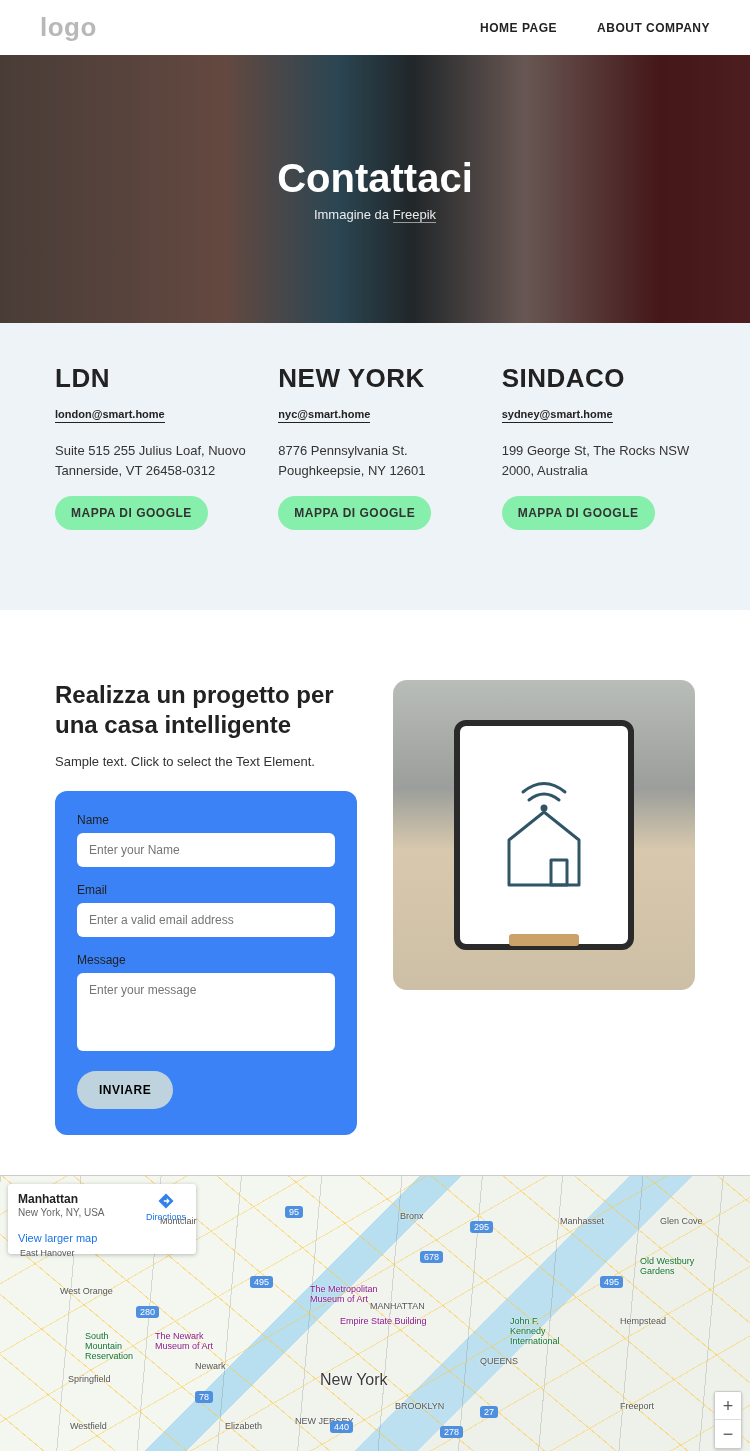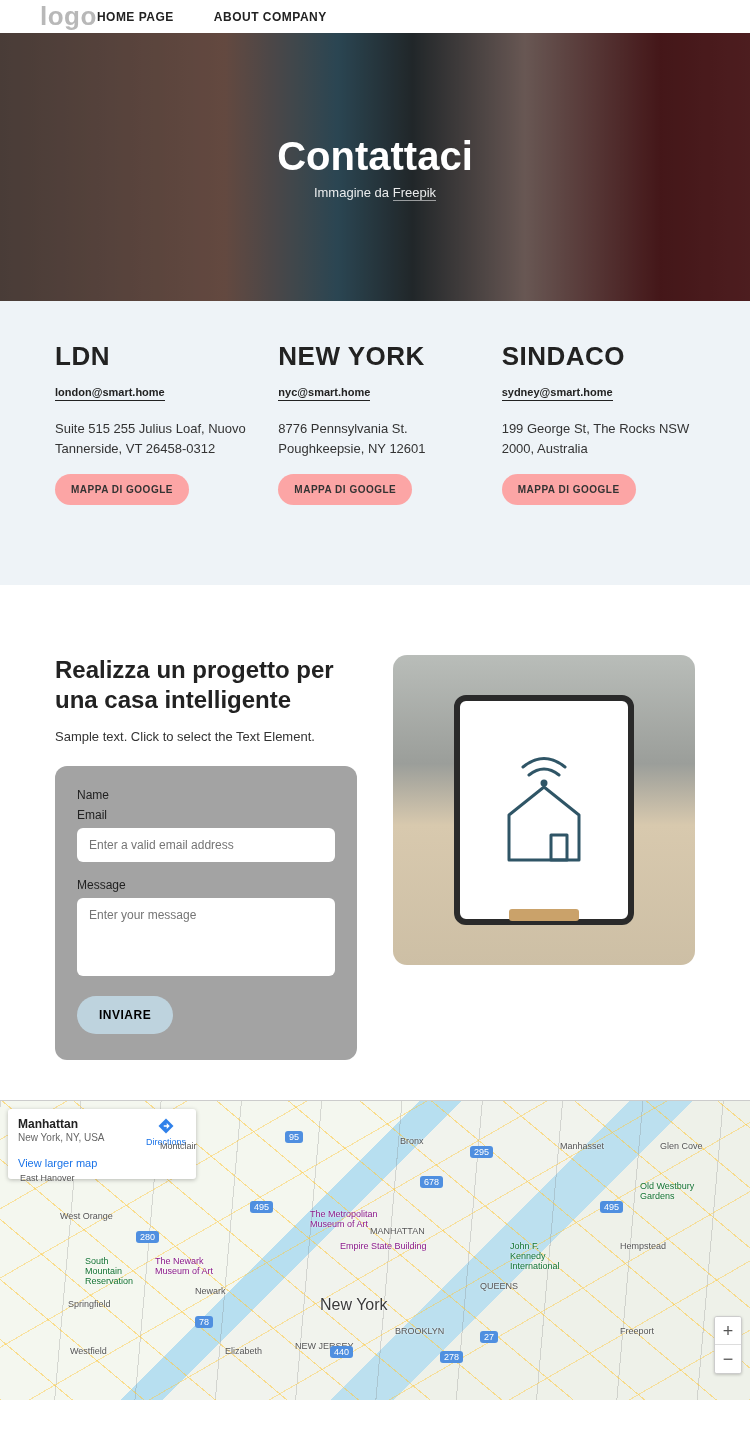--- a/index.html
+++ b/index.html
@@ -1,46 +1,46 @@
 <!DOCTYPE html>
 <html><head>
 <meta charset="utf-8">
 <style>
 * { box-sizing: border-box; margin: 0; padding: 0; }
 body { font-family: Arial, Helvetica, sans-serif; color: #222; }
 
 
-.header { display: flex; align-items: center; justify-content: flex-start; padding: 1px 40px; background: #fff; }
+.header { display: flex; align-items: center; justify-content: space-between; padding: 12px 40px; background: #fff; }
 .logo { color: #b8b8b8; font-size: 26px; font-weight: 700; letter-spacing: .5px; }
 .nav { display: flex; gap: 40px; }
 .nav a { font-size: 12px; font-weight: 700; letter-spacing: .5px; text-decoration: none; color: #222; }
 
 
 .hero { position: relative; height: 268px; overflow: hidden; display: flex; align-items: center; justify-content: center; background: #5a4b46; }
 .hero-bg { position: absolute; inset: 0; background: linear-gradient(90deg,#735f57 0%,#a07466 30%,#3f6f85 45%,#2f3a3f 55%,#a88d87 70%,#6b1f23 88%,#7a2a2e 100%); opacity: .9; }
 .hero-overlay { position: absolute; inset: 0; background: rgba(0,0,0,.35); }
 .hero-content { position: relative; text-align: center; color: #fff; }
 .hero-title { font-size: 40px; font-weight: 700; }
 .hero-sub { font-size: 13px; margin-top: 6px; opacity: .9; }
 .hero-sub .link { border-bottom: 1px solid rgba(255,255,255,.6); }
 
 
 .offices { background: #eef3f7; padding: 40px 55px 80px; }
 .offices-title { text-align: center; font-size: 30px; margin-bottom: 30px; font-weight: 700; }
 .office-grid { display: grid; grid-template-columns: repeat(3,1fr); gap: 30px; }
 .office h3 { font-size: 26px; font-weight: 800; letter-spacing: .5px; }
 .office .email { display: inline-block; margin-top: 14px; font-size: 11px; font-weight: 700; border-bottom: 1px solid #222; padding-bottom: 2px; }
 .office .addr { margin-top: 18px; font-size: 13px; line-height: 1.5; color: #333; }
-.pill-btn { display: inline-block; margin-top: 16px; background: #fca5a5; border: none; border-radius: 18px; padding: 10px 16px; font-size: 10px; font-weight: 700; letter-spacing: .5px; color: #333; cursor: pointer; }
+.pill-btn { display: inline-block; margin-top: 16px; background: #86efac; border: none; border-radius: 18px; padding: 10px 16px; font-size: 12px; font-weight: 700; letter-spacing: .5px; color: #333; cursor: pointer; }
 
 
 .project { padding: 70px 55px 40px; background: #fff; display: grid; grid-template-columns: 1fr 1fr; gap: 36px; align-items: start; }
 .project h2 { font-size: 24px; font-weight: 700; line-height: 1.25; max-width: 320px; }
 .project .subtext { font-size: 13px; margin-top: 14px; color: #333; }
-.form-card { margin-top: 22px; background: #a3a3a3; border-radius: 12px; padding: 22px 22px 26px; max-width: 320px; }
+.form-card { margin-top: 22px; background: #3b82f6; border-radius: 12px; padding: 22px 22px 26px; max-width: 320px; }
 .form-card label { display: block; font-size: 12px; margin-bottom: 6px; color: #222; }
 .form-card input, .form-card textarea { width: 100%; border: none; border-radius: 6px; padding: 10px 12px; font-size: 12px; color: #555; background: #fff; margin-bottom: 16px; font-family: inherit; }
 .form-card textarea { height: 78px; resize: none; }
 .form-card .submit { background: #bed3de; border: none; border-radius: 20px; padding: 12px 22px; font-size: 12px; font-weight: 700; letter-spacing: .5px; cursor: pointer; }
 
 .image-card { border-radius: 14px; overflow: hidden; height: 310px; position: relative; background: linear-gradient(180deg,#b9bdb9 0%,#9b9e9a 35%,#d8c9ae 55%,#cdbfa5 100%); display:flex; align-items:center; justify-content:center; }
 .tablet { width: 180px; height: 230px; background: #fff; border-radius: 12px; border: 6px solid #2a2a2a; display:flex; align-items:center; justify-content:center; }
 .stand { position:absolute; bottom:44px; left:50%; transform:translateX(-50%); width: 70px; height: 12px; background:#caa26a; border-radius:3px; }
 
 
@@ -112,20 +112,21 @@
     </div>
   </div>
 </section>
 
 <section class="project">
   <div>
     <h2>Realizza un progetto per una casa intelligente</h2>
     <p class="subtext">Sample text. Click to select the Text Element.</p>
     <div class="form-card">
       <label>Name</label>
+      <input type="text" placeholder="Enter your Name" style="">
       <label>Email</label>
       <input type="text" placeholder="Enter a valid email address" style="">
       <label>Message</label>
       <textarea placeholder="Enter your message" style=""></textarea>
       <button class="submit">INVIARE</button>
     </div>
   </div>
   <div class="image-card">
     <div class="tablet">
       <svg width="110" height="130" viewBox="0 0 110 130">

